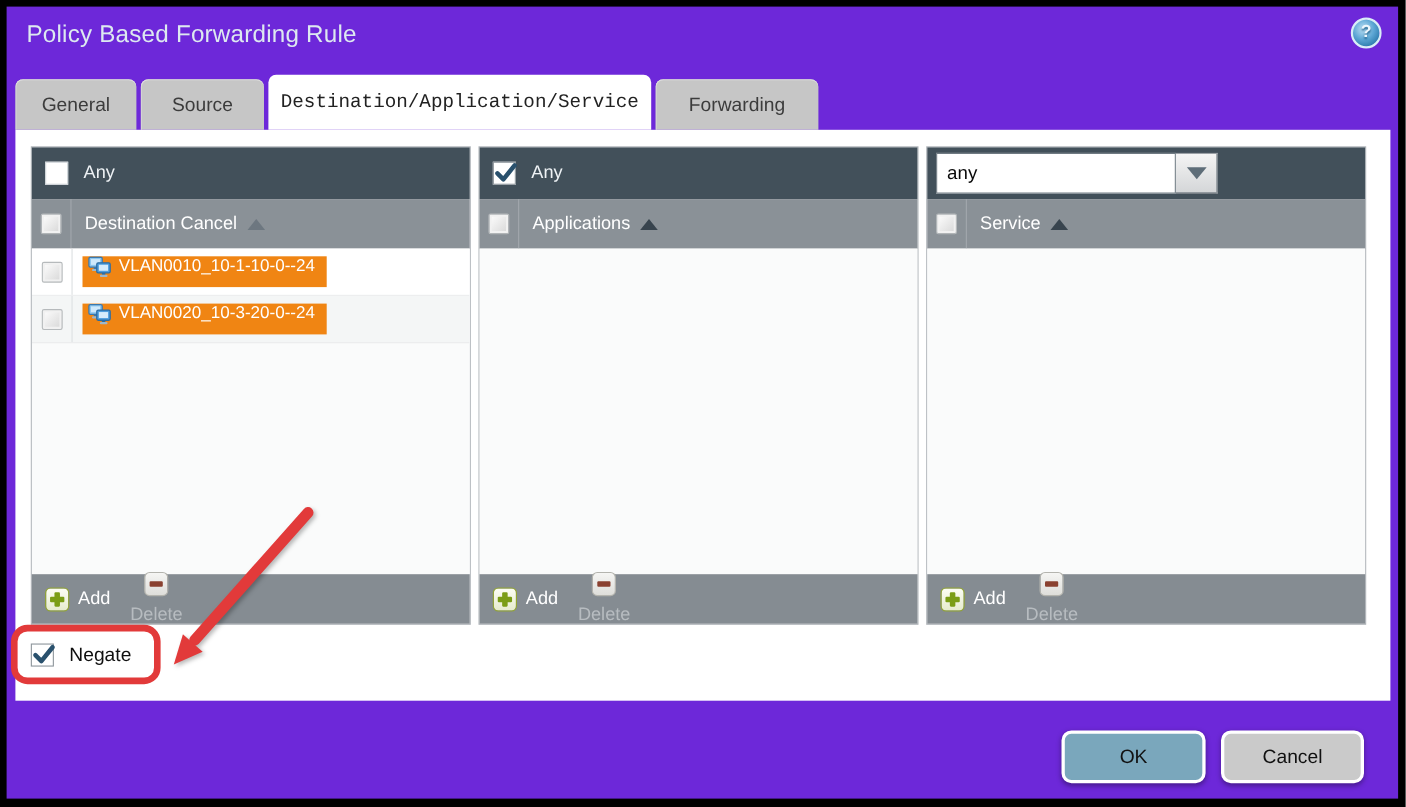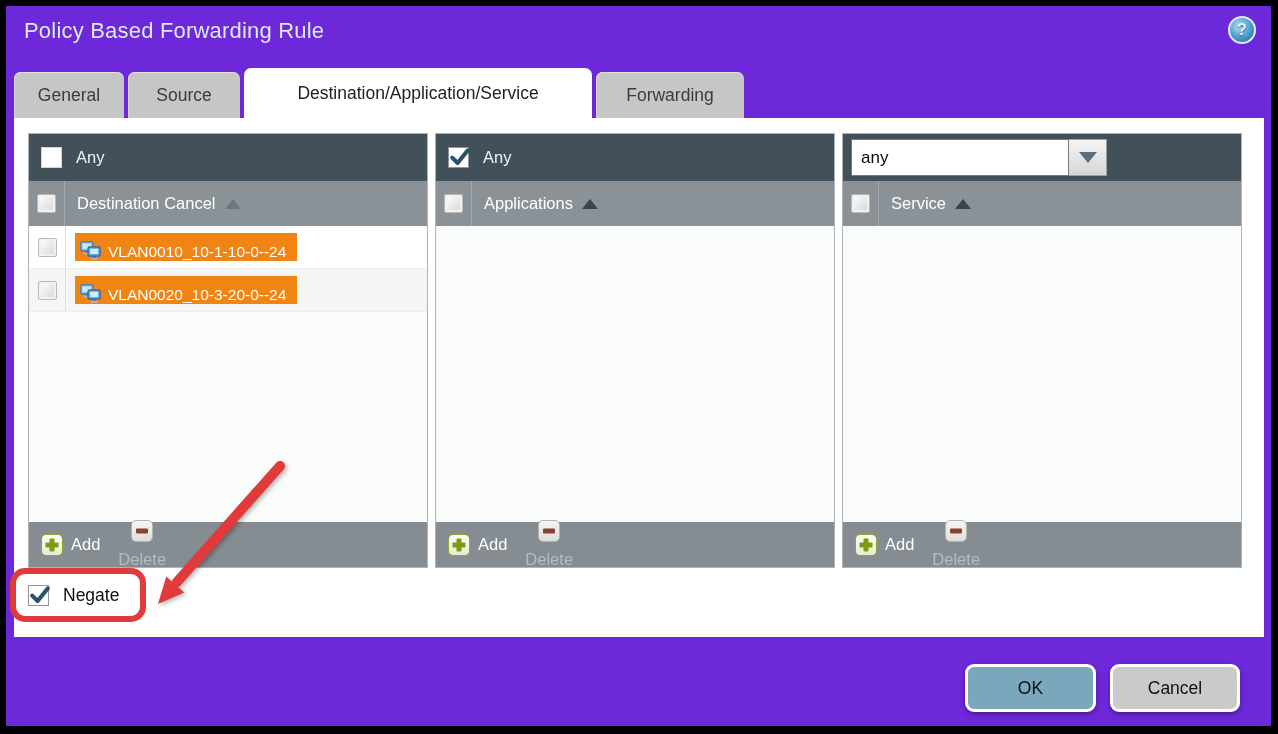--- a/index.html
+++ b/index.html
@@ -11,21 +11,21 @@
   .title { position:absolute; left:18px; top:12px; font-size:22px; color:#dde9f0; letter-spacing:.2px; }
   .help { position:absolute; left:1222px; top:10px; width:28px; height:28px; border-radius:50%;
           background:radial-gradient(circle at 40% 35%, #bfe2f6 0%, #5ca6d4 45%, #2a79ab 80%, #1d608d 100%);
           border:2px solid #d9edf8; display:flex; align-items:center; justify-content:center;
           color:#eef7fd; font-size:16px; font-weight:bold; text-shadow:0 1px 2px #155a86; cursor:pointer; }
 
   
   .tabs { position:absolute; left:8px; top:62px; height:50px; display:flex; align-items:flex-end; gap:4px; }
   .tab { height:46px; background:#c6c6c6; color:#3c3c3c; font-size:17.5px; display:flex; align-items:center;
          justify-content:center; border-radius:7px 7px 0 0; box-shadow:inset 0 1px 0 #e0e0e0, inset 1px 0 0 #d6d6d6; cursor:pointer; }
-  .tab.active { height:50px; background:#ffffff; color:#222; box-shadow:none; }
+  .tab.active { height:50px; background:#ffffff; color:#222; box-shadow:none;font-family:Liberation Mono, monospace; }
   .tab.t-general { width:110px; }
   .tab.t-source { width:112px; }
   .tab.t-das { width:348px; }
   .tab.t-fwd { width:148px; }
 
   
   .panel { position:absolute; left:8px; top:112px; width:1250px; height:519px; background:#fff; }
   .cols { position:absolute; left:14px; top:15px; display:flex; gap:7px; }
   .col { width:400px; height:435px; display:flex; flex-direction:column; border:1px solid #aeb3b8; background:#fafbfb; }
 
@@ -37,21 +37,21 @@
   .hlabel { color:#fff; font-size:16.5px; margin-left:12px; }
   .tri-up { width:0; height:0; border-left:8px solid transparent; border-right:8px solid transparent;
             border-bottom:10px solid #38444e; margin-left:9px; }
   .tri-up.light { border-bottom-color:#6d7780; }
 
   .list { flex:1 1 auto; background:#fafbfb; overflow:hidden; }
   .row { height:43px; display:flex; align-items:center; border-bottom:1px solid #ebedee; background:#fff; }
   .row.alt { background:#f4f6f6; }
   .rcb { width:37px; height:100%; display:flex; align-items:center; justify-content:center; border-right:1px solid #dcdfe1; }
   .chip { margin-left:9px; background:#f08513; color:#fff; font-size:15.5px; height:28px;
-          display:inline-flex; align-items:flex-end; gap:7px; padding:0 11px 0 5px; }
+          display:inline-flex; align-items:flex-start; gap:7px; padding:0 11px 0 5px; }
   .neticon { width:21px; height:20px; flex:0 0 auto; }
 
   .colfooter { height:45px; background:#858c92; display:flex; align-items:center; gap:18px; padding-left:12px; flex:0 0 auto; }
   .actbtn { display:inline-flex; align-items:center; gap:8px; font-size:16.5px; color:#fff; cursor:pointer; }
   .actbtn.disabled { color:#b7bcc0; cursor:default;flex-direction:column; }
 
   .sqicon { width:22px; height:22px; border-radius:5px; position:relative; display:inline-block; flex:0 0 auto; }
   .sqicon.plus { background:linear-gradient(#fcfdf4,#e6ebcd); border:1px solid #92a432; }
   .sqicon.plus::before, .sqicon.plus::after { content:""; position:absolute; left:50%; top:50%;
       transform:translate(-50%,-50%); background:#7b9d15; border-radius:1px; }

